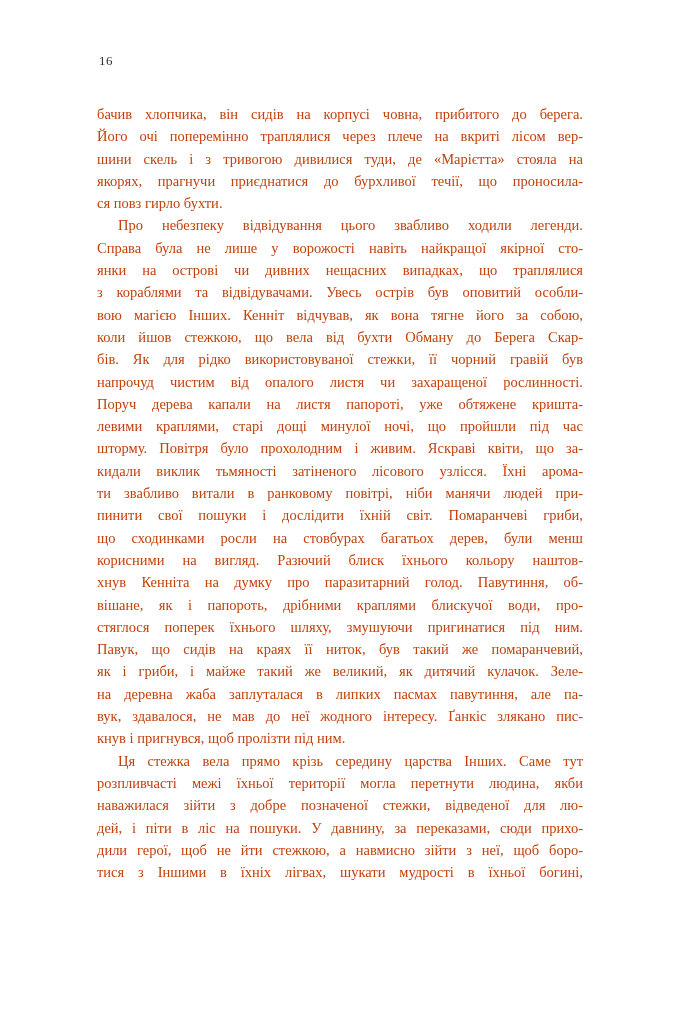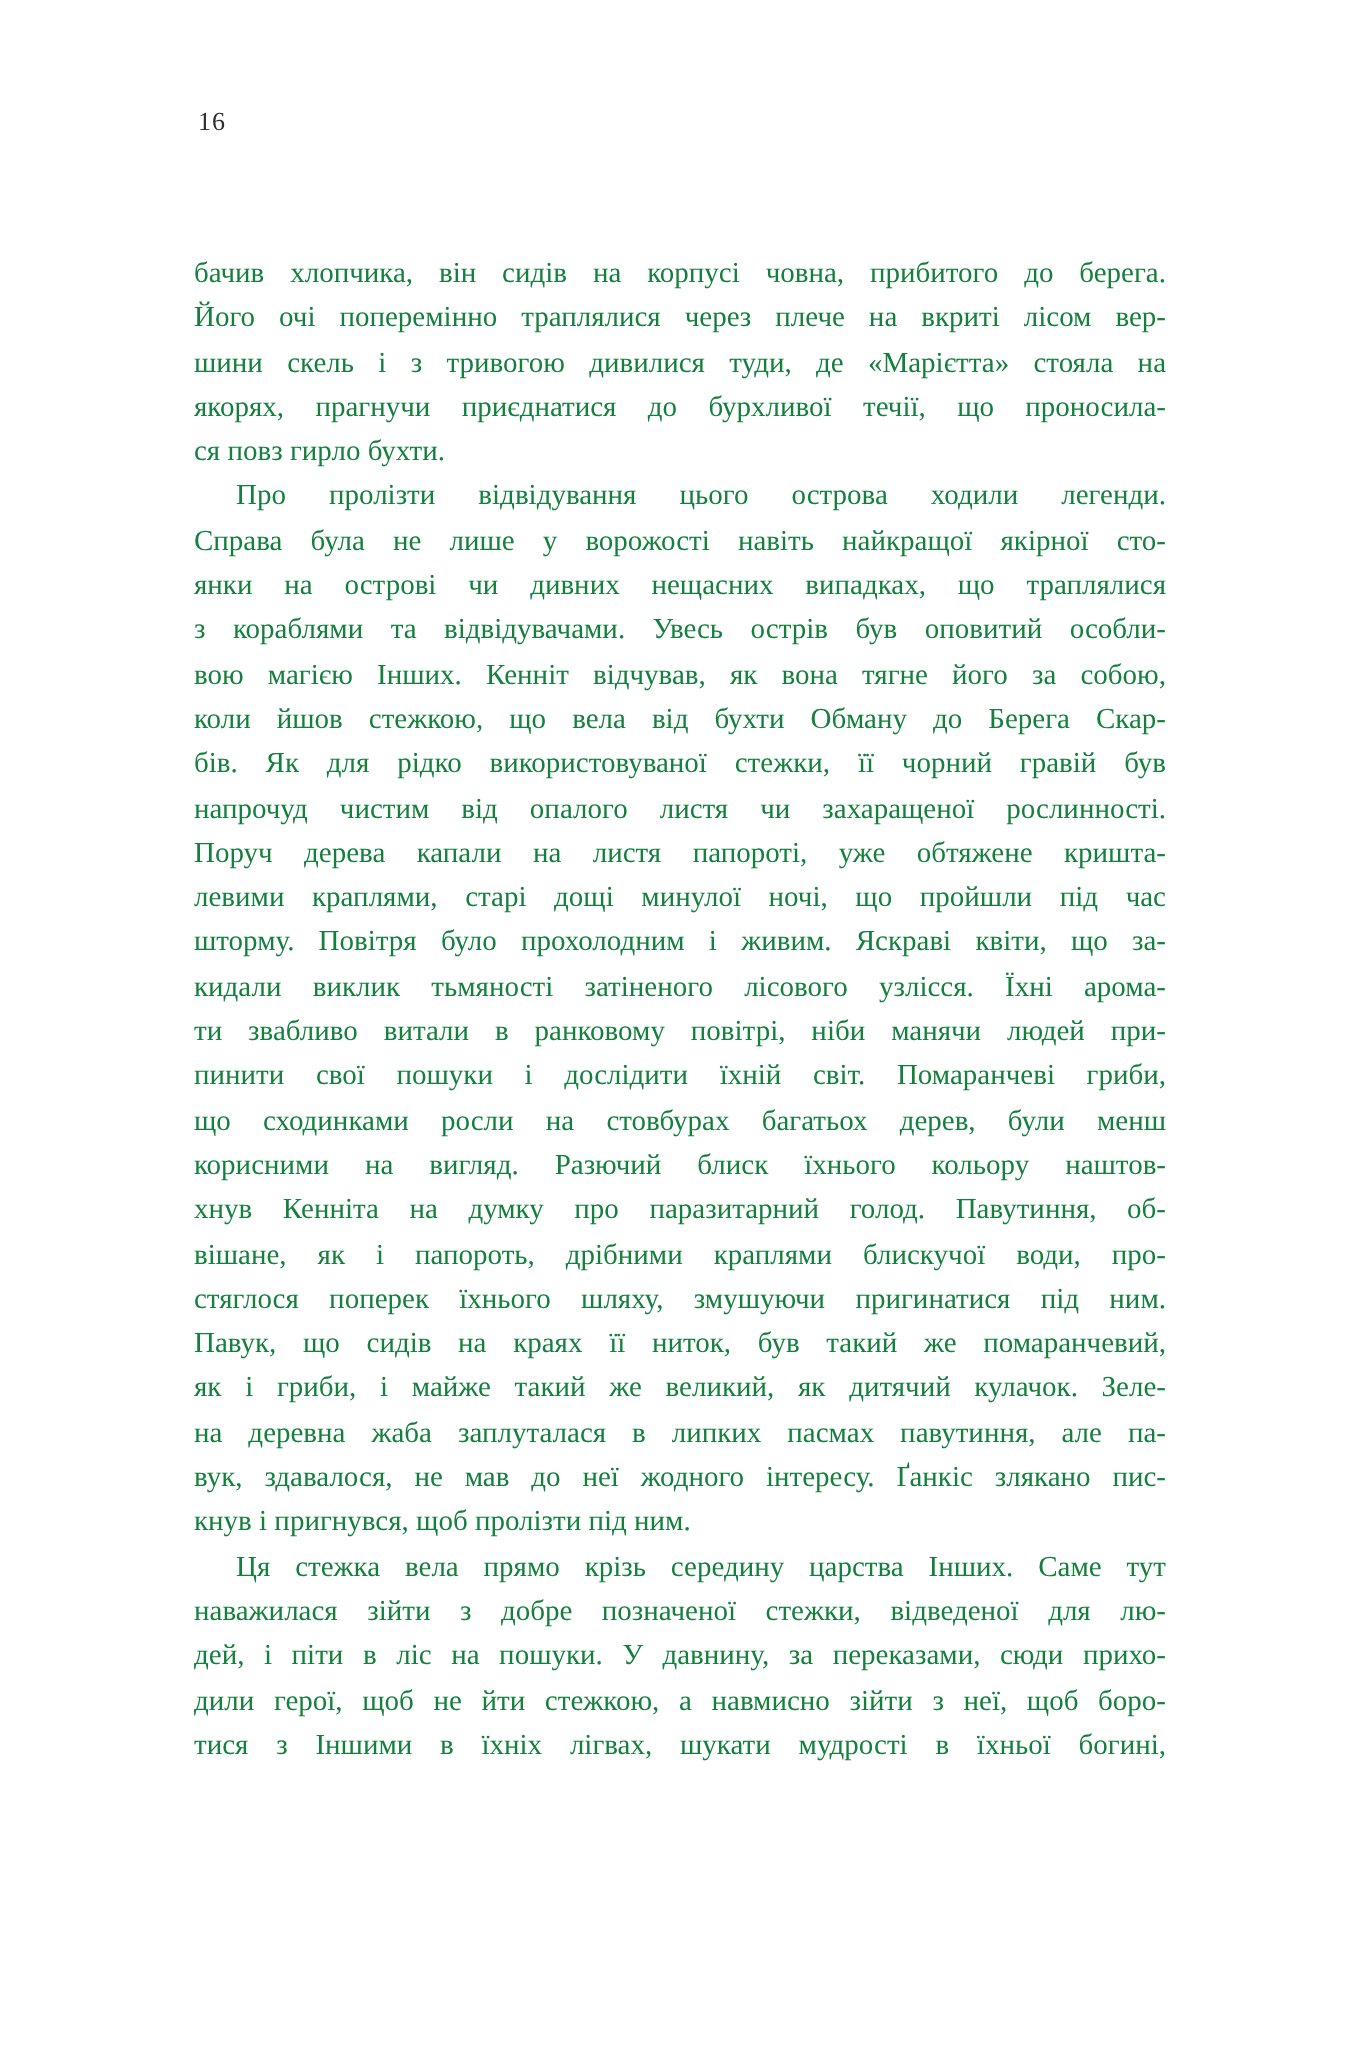--- a/index.html
+++ b/index.html
@@ -27,22 +27,21 @@
     color: #2e2e2e;
     letter-spacing: 0.5px;
   }
   .body-text {
     position: absolute;
     top: 103px;
     left: 97px;
     width: 486px;
     font-size: 14.5px;
     line-height: 22.3px;
-    color: #15803d;
-    margin-top: 23px;
+    color: #c2410c;
   }
   .paragraph {
     margin: 0;
     padding: 0;
   }
   .line {
     text-align: justify;
     text-align-last: justify;
     min-height: 22.3px;
   }
@@ -61,21 +60,21 @@
   <div class="page-number">16</div>
   <div class="body-text">
       <div class="paragraph">
         <div class="line">бачив хлопчика, він сидів на корпусі човна, прибитого до берега.</div>
         <div class="line">Його очі поперемінно траплялися через плече на вкриті лісом вер-</div>
         <div class="line">шини скель і з тривогою дивилися туди, де «Марієтта» стояла на</div>
         <div class="line">якорях, прагнучи приєднатися до бурхливої течії, що проносила-</div>
         <div class="line final">ся повз гирло бухти.</div>
       </div>
       <div class="paragraph">
-        <div class="line indent">Про пролізти відвідування цього острова ходили легенди.</div>
+        <div class="line indent">Про небезпеку відвідування цього звабливо ходили легенди.</div>
         <div class="line">Справа була не лише у ворожості навіть найкращої якірної сто-</div>
         <div class="line">янки на острові чи дивних нещасних випадках, що траплялися</div>
         <div class="line">з кораблями та відвідувачами. Увесь острів був оповитий особли-</div>
         <div class="line">вою магією Інших. Кенніт відчував, як вона тягне його за собою,</div>
         <div class="line">коли йшов стежкою, що вела від бухти Обману до Берега Скар-</div>
         <div class="line">бів. Як для рідко використовуваної стежки, її чорний гравій був</div>
         <div class="line">напрочуд чистим від опалого листя чи захаращеної рослинності.</div>
         <div class="line">Поруч дерева капали на листя папороті, уже обтяжене кришта-</div>
         <div class="line">левими краплями, старі дощі минулої ночі, що пройшли під час</div>
         <div class="line">шторму. Повітря було прохолодним і живим. Яскраві квіти, що за-</div>
@@ -88,19 +87,20 @@
         <div class="line">вішане, як і папороть, дрібними краплями блискучої води, про-</div>
         <div class="line">стяглося поперек їхнього шляху, змушуючи пригинатися під ним.</div>
         <div class="line">Павук, що сидів на краях її ниток, був такий же помаранчевий,</div>
         <div class="line">як і гриби, і майже такий же великий, як дитячий кулачок. Зеле-</div>
         <div class="line">на деревна жаба заплуталася в липких пасмах павутиння, але па-</div>
         <div class="line">вук, здавалося, не мав до неї жодного інтересу. Ґанкіс злякано пис-</div>
         <div class="line final">кнув і пригнувся, щоб пролізти під ним.</div>
       </div>
       <div class="paragraph">
         <div class="line indent">Ця стежка вела прямо крізь середину царства Інших. Саме тут</div>
+        <div class="line">розпливчасті межі їхньої території могла перетнути людина, якби</div>
         <div class="line">наважилася зійти з добре позначеної стежки, відведеної для лю-</div>
         <div class="line">дей, і піти в ліс на пошуки. У давнину, за переказами, сюди прихо-</div>
         <div class="line">дили герої, щоб не йти стежкою, а навмисно зійти з неї, щоб боро-</div>
         <div class="line">тися з Іншими в їхніх лігвах, шукати мудрості в їхньої богині,</div>
       </div>
     </div>
 </div>
 
 </body></html>

